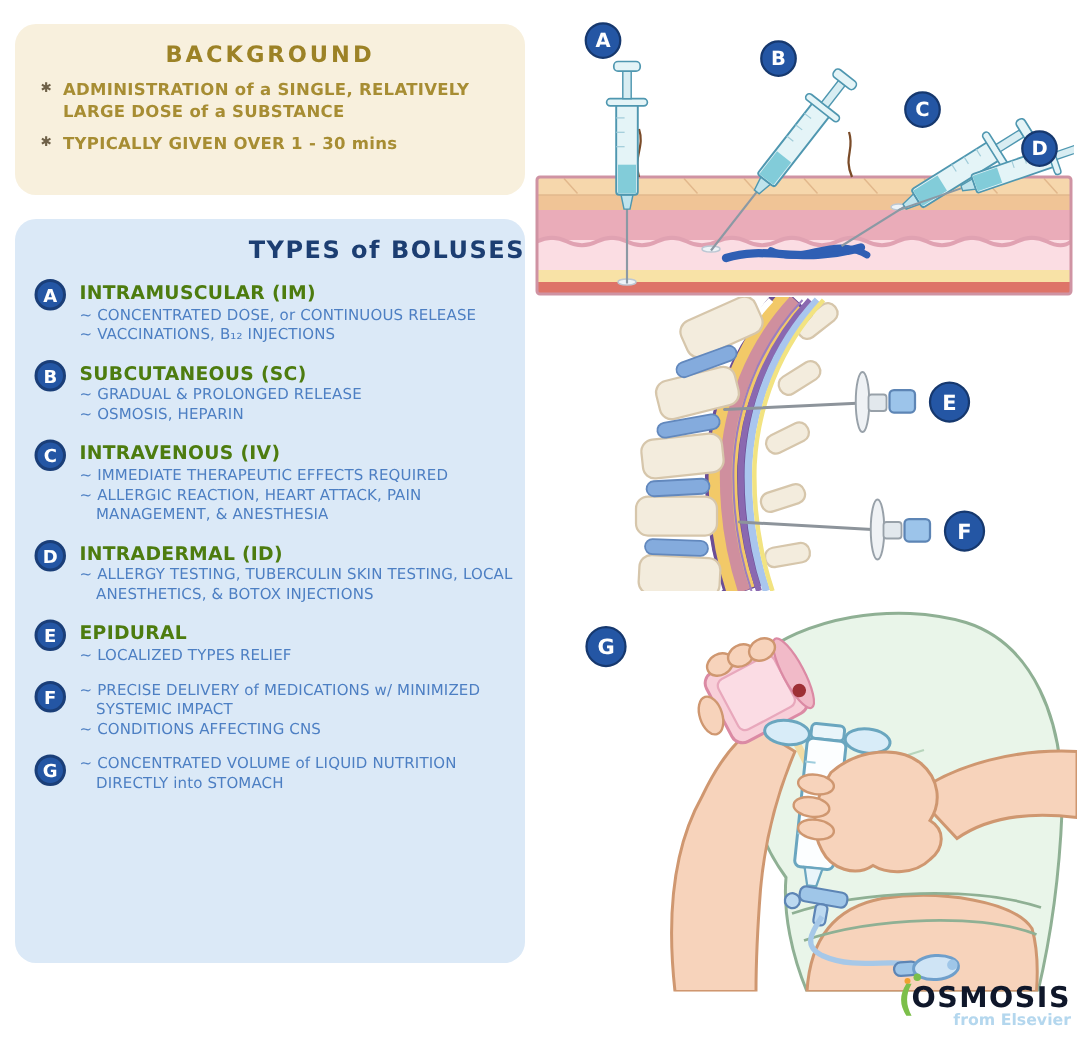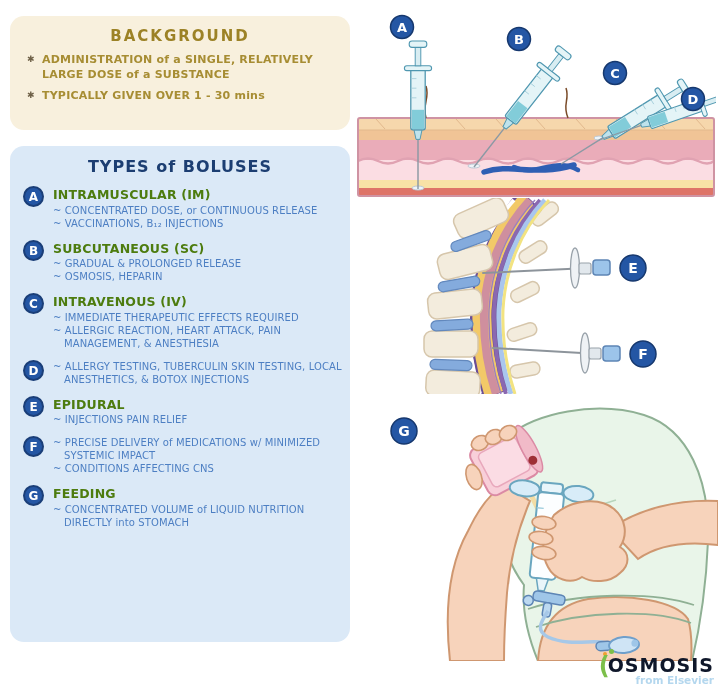--- a/index.html
+++ b/index.html
@@ -14,21 +14,21 @@
   .bg-title { margin-top:11px; text-align:center; font-size:15px; font-weight:800;
               letter-spacing:2px; color:#9c8226; }
   .bg-bullets { margin:8px 10px 0 16px; }
   .bullet { position:relative; padding-left:16px; font-size:11px; font-weight:700;
             color:#a78d33; line-height:1.32; letter-spacing:0.2px; margin-bottom:7px; }
   .bullet .mark { position:absolute; left:1px; top:1px; color:#6f6148; font-size:9px; }
 
   
   .types-box { position:absolute; left:10px; top:146px; width:340px; height:496px;
                background:#dbe9f7; border-radius:14px; }
-  .types-title { margin-top:11px; text-align:center; font-size:16px; font-weight:800;
+  .types-title { margin-top:11px; text-align:right; font-size:16px; font-weight:800;
                  letter-spacing:1px; color:#1c3e72; }
   .types-list { margin:10px 8px 0 13px; }
   .titem { display:grid; grid-template-columns:30px 1fr; margin-bottom:10px; }
   .badge { width:21px; height:21px; border-radius:50%; background:#2456a4;
            border:2px solid #1a3e78; box-sizing:border-box; color:#fff;
            font-size:12px; font-weight:800; text-align:center; line-height:18px; }
   .titem-title { font-size:12.5px; font-weight:800; color:#4d7c0f;
                  letter-spacing:0.2px; line-height:1.4; }
   .titem-line { font-size:10px; font-weight:400; color:#4d7fc3; line-height:1.3;
                 padding-left:11px; text-indent:-11px; letter-spacing:0.1px; }
@@ -98,44 +98,44 @@
         <div>
           <div class="titem-title">INTRAVENOUS (IV)</div>
           <div class="titem-line">~ IMMEDIATE THERAPEUTIC EFFECTS REQUIRED</div>
           <div class="titem-line">~ ALLERGIC REACTION, HEART ATTACK, PAIN MANAGEMENT, &amp; ANESTHESIA</div>
         </div>
       </div>
 
       <div class="titem">
         <div class="badge">D</div>
         <div>
+          <div class="titem-title">INTRADERMAL (ID)</div>
           <div class="titem-line">~ ALLERGY TESTING, TUBERCULIN SKIN TESTING, LOCAL ANESTHETICS, &amp; BOTOX INJECTIONS</div>
         </div>
       </div>
 
       <div class="titem">
         <div class="badge">E</div>
         <div>
           <div class="titem-title">EPIDURAL</div>
-          <div class="titem-line">~ INJECTIONS PAIN RELIEF</div>
+          <div class="titem-line">~ LOCALIZED TYPES RELIEF</div>
         </div>
       </div>
 
       <div class="titem">
         <div class="badge">F</div>
         <div>
           <div class="titem-line">~ PRECISE DELIVERY of MEDICATIONS w/ MINIMIZED SYSTEMIC IMPACT</div>
           <div class="titem-line">~ CONDITIONS AFFECTING CNS</div>
         </div>
       </div>
 
       <div class="titem">
         <div class="badge">G</div>
         <div>
-          <div class="titem-title">FEEDING</div>
           <div class="titem-line">~ CONCENTRATED VOLUME of LIQUID NUTRITION DIRECTLY into STOMACH</div>
         </div>
       </div>
 
     </div>
   </div>
 
   <svg class="illus" style="left:356px; top:6px;" width="360" height="192" viewBox="0 0 360 192">
     <defs>
       <g id="syr">

